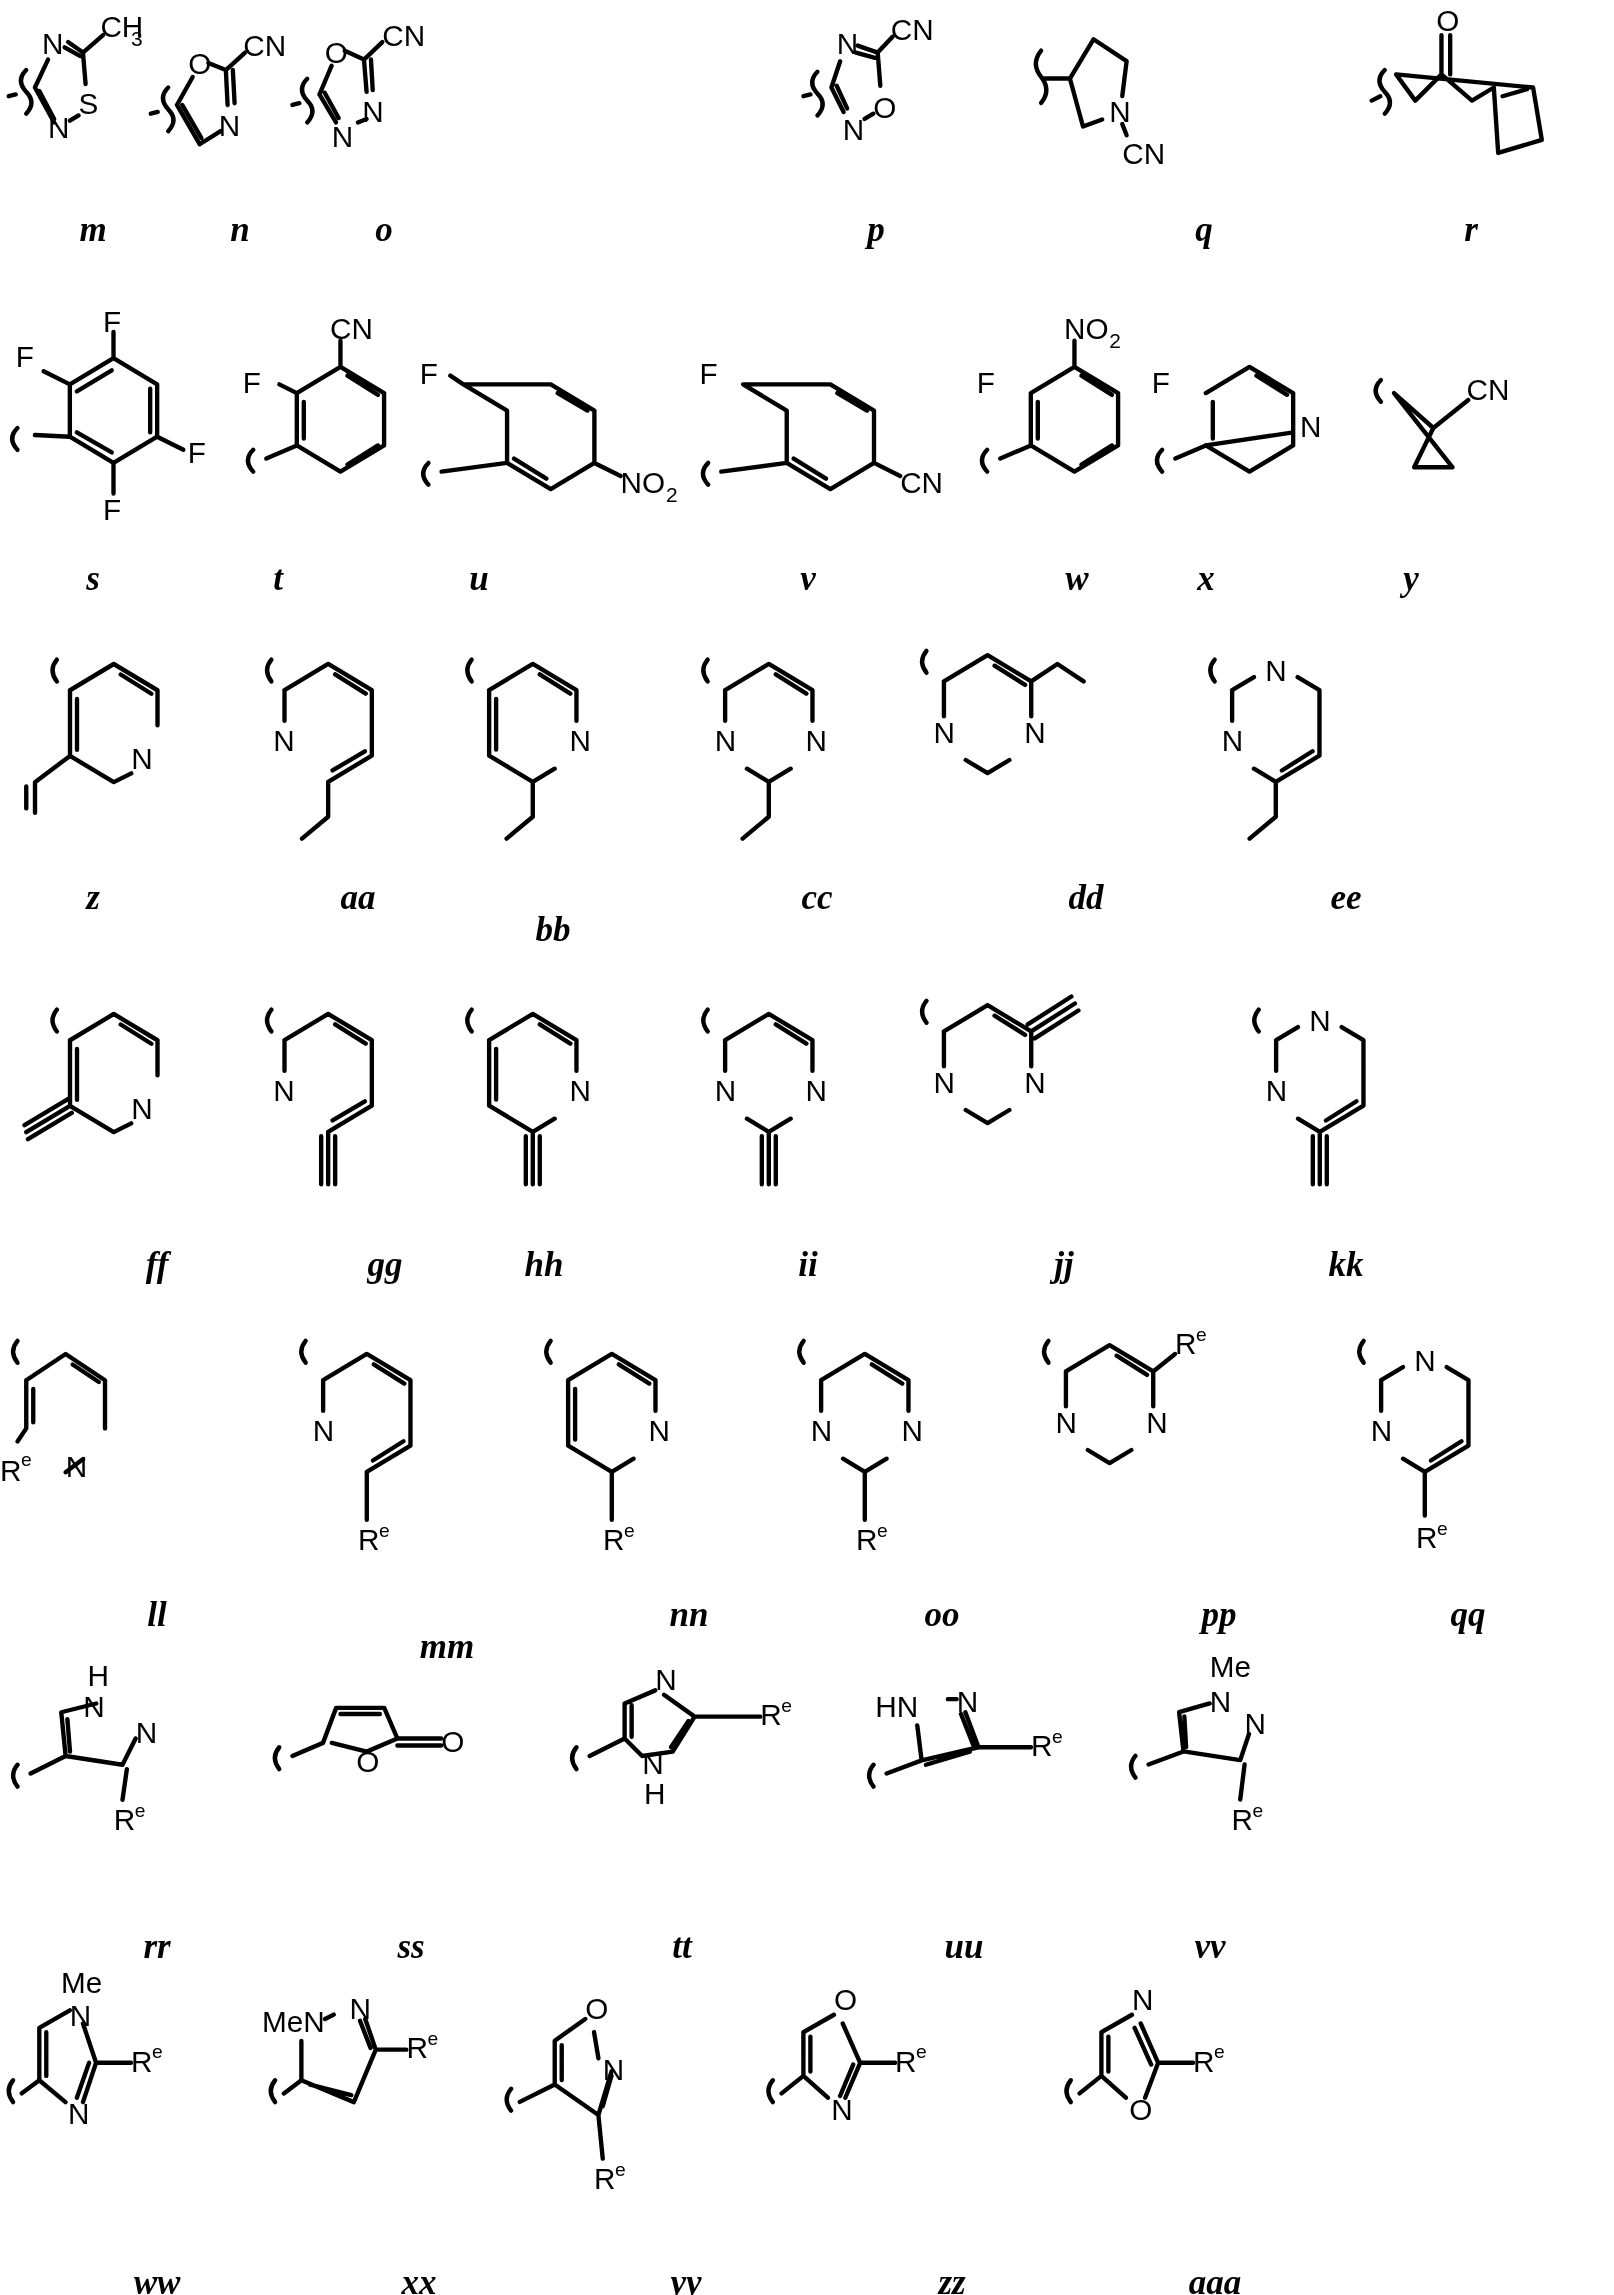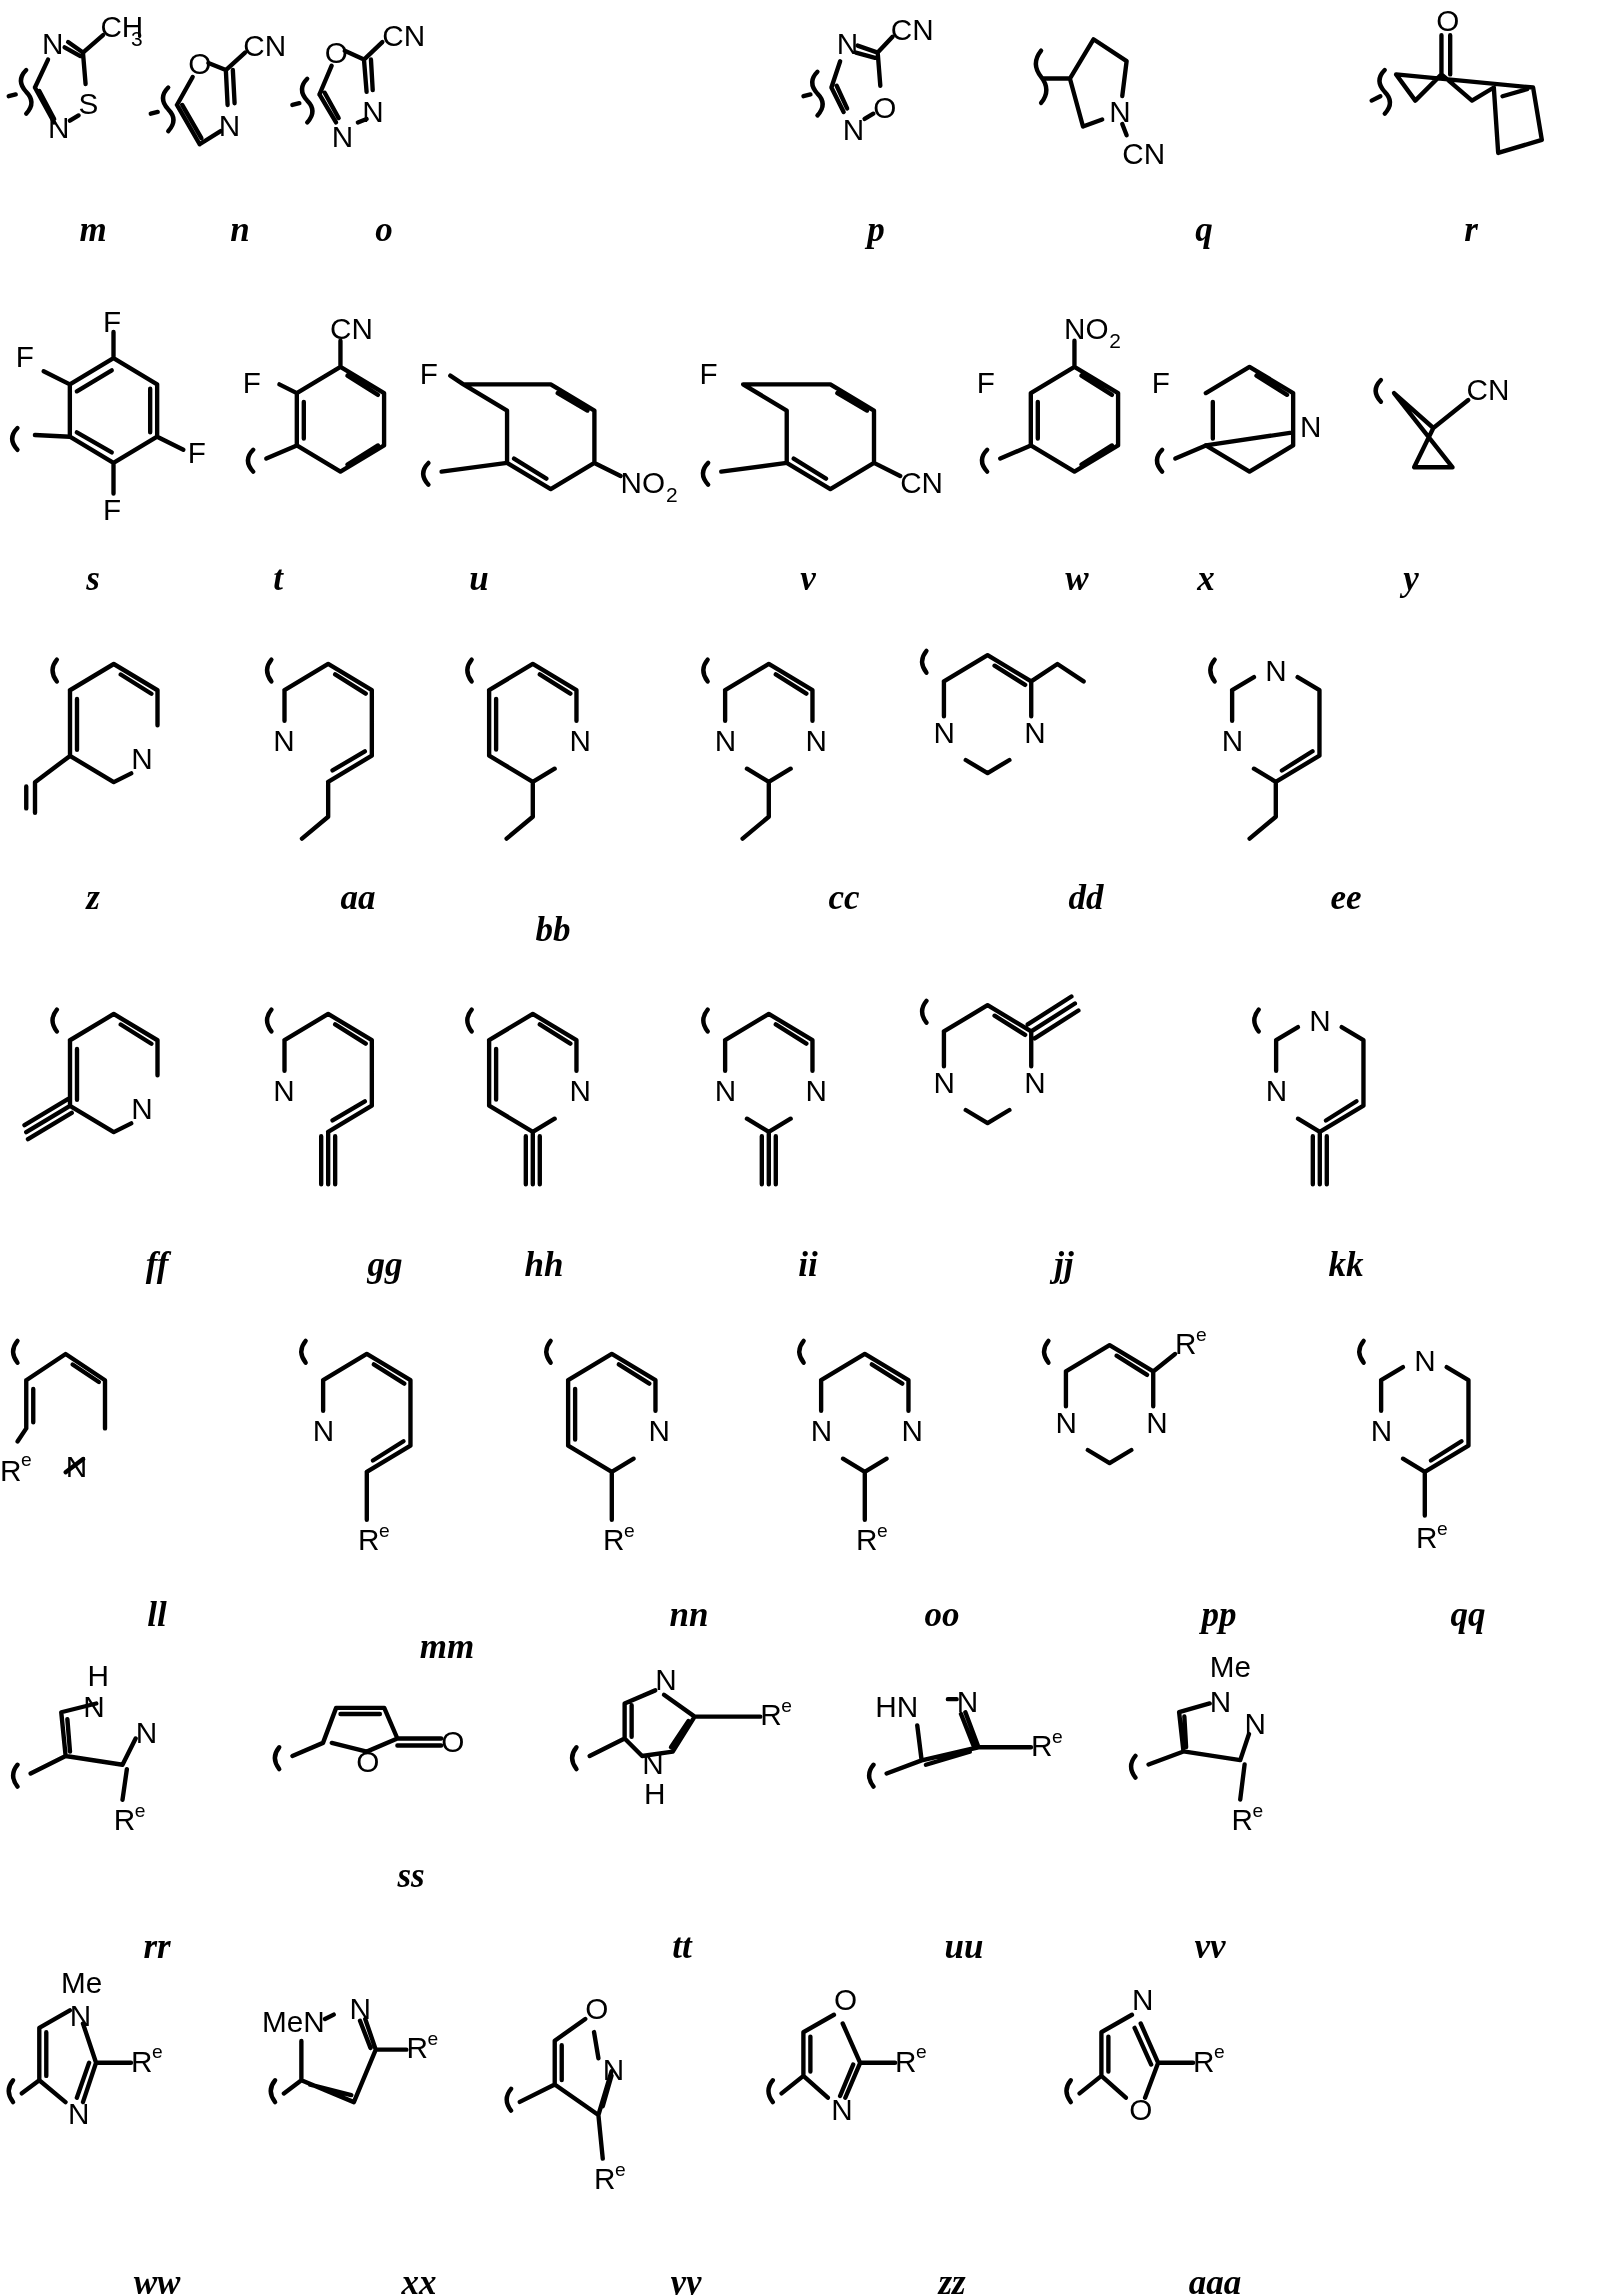--- a/index.html
+++ b/index.html
@@ -195,21 +195,21 @@
 <div class="lbl" style="left:553px;top:878px;margin-top:32px;">bb</div>
 
 <div class="cell" style="left:690px;top:629px;width:210px;height:262px;">
   <svg width="210" height="262" viewBox="0 0 240 300">
     <path class="w" d="M20,35 q-10,12 0,25"></path>
     <path class="b" d="M40,70 L90,40 L140,70 L140,105 M40,70 L40,105 M98,52 L133,74 M65,160 L90,175 L115,160 M90,175 L90,215 L60,240"></path>
     <text x="28" y="140">N</text>
     <text x="132" y="140">N</text>
   </svg>
 </div>
-<div class="lbl" style="left:844px;top:878px;">cc</div>
+<div class="lbl" style="left:817px;top:878px;">cc</div>
 
 <div class="cell" style="left:909px;top:629px;width:227px;height:262px;">
   <svg width="227" height="262" viewBox="0 0 260 300">
     <path class="w" d="M20,25 q-10,12 0,25"></path>
     <path class="b" d="M40,60 L90,30 L140,60 L140,100 M40,60 L40,100 M98,42 L133,64 M65,150 L90,165 L115,150 M140,60 L170,40 L200,60"></path>
     <text x="28" y="130">N</text>
     <text x="132" y="130">N</text>
   </svg>
 </div>
 <div class="lbl" style="left:1086px;top:878px;">dd</div>
@@ -364,21 +364,21 @@
 <div class="lbl" style="left:157px;top:1927px;">rr</div>
 
 <div class="cell" style="left:253px;top:1651px;width:280px;height:245px;">
   <svg width="280" height="245" viewBox="0 0 320 280">
     <path class="w" d="M30,110 q-10,12 0,25"></path>
     <path class="b" d="M45,120 L80,105 L95,65 L150,65 L165,100 L130,115 L90,105 M100,72 L145,72 M165,100 L215,100 M165,108 L215,108"></path>
     <text x="118" y="138">O</text>
     <text x="215" y="115">O</text>
   </svg>
 </div>
-<div class="lbl" style="left:411px;top:1856px;">ss</div>
+<div class="lbl" style="left:411px;top:1927px;">ss</div>
 
 <div class="cell" style="left:559px;top:1651px;width:280px;height:245px;">
   <svg width="280" height="245" viewBox="0 0 320 280">
     <path class="w" d="M20,110 q-10,12 0,25"></path>
     <path class="b" d="M35,120 L75,100 L75,60 L110,45 M83,98 L83,62 M120,50 L155,75 L130,115 L95,120 L75,100 M148,80 L128,110 M155,75 L230,75"></path>
     <text x="110" y="45">N</text>
     <text x="95" y="140">N</text>
     <text x="97" y="175">H</text>
     <text x="230" y="85">R</text>
     <text x="254" y="70" style="font-size:22px">e</text>

